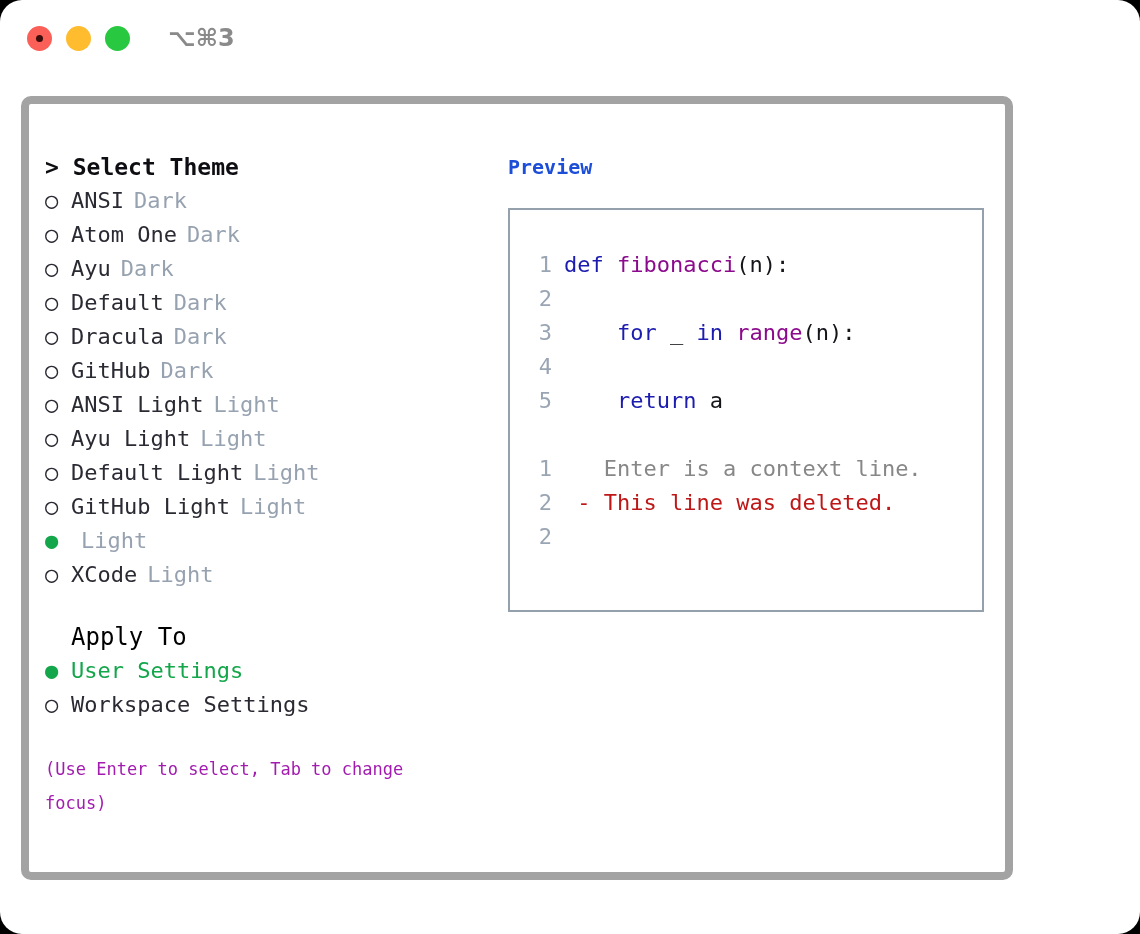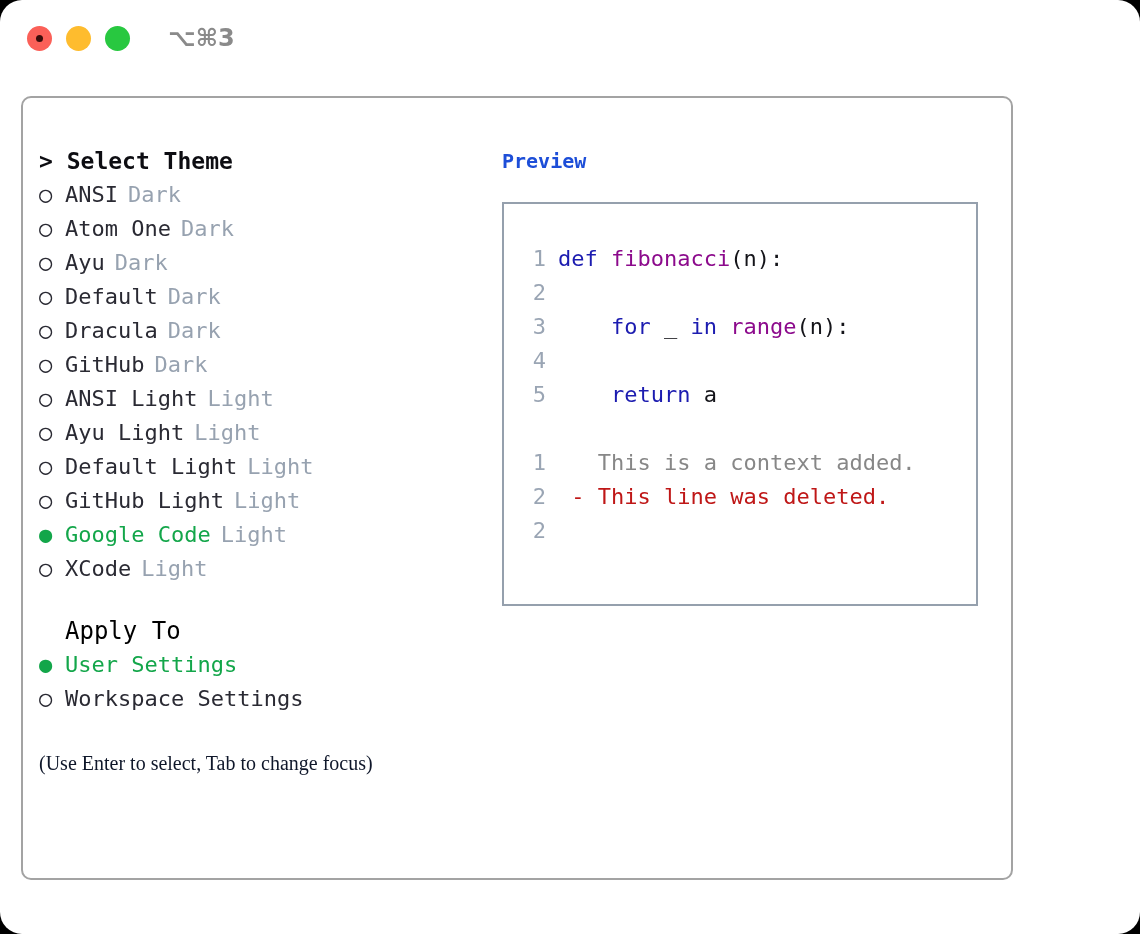--- a/index.html
+++ b/index.html
@@ -73,21 +73,21 @@
   }
 
   
   .panel {
     position: absolute;
     left: 21px;
     top: 96px;
     width: 992px;
     height: 784px;
     box-sizing: border-box;
-    border: 2px solid #a3a3a3;
+    border: 8px solid #a3a3a3;
     border-radius: 10px;
     background: #ffffff;
   }
 
   .columns {
     position: absolute;
     left: 0; top: 0;
     width: 100%; height: 100%;
   }
 
@@ -140,25 +140,24 @@
     color: #000000;
     line-height: 34px;
     padding-left: 26px;
     white-space: pre;
   }
 
   .spacer-block { height: 28px; }
 
   .hint {
     margin-top: 30px;
-    font-size: 20px;
-    line-height: 34px;
-    color: #0f172a;
+    font-size: 17px;
+    line-height: 34px;
+    color: #a21caf;
     width: 410px;
-    font-family: Liberation Serif, serif;
   }
 
   
   .preview-title {
     font-size: 20px;
     font-weight: 700;
     color: #1d4ed8;
     line-height: 34px;
     white-space: pre;
   }
@@ -230,21 +229,21 @@
             <div class="opt-row"><span class="opt-marker">○</span><span class="opt-label">ANSI</span><span class="opt-tag">Dark</span></div>
             <div class="opt-row"><span class="opt-marker">○</span><span class="opt-label">Atom One</span><span class="opt-tag">Dark</span></div>
             <div class="opt-row"><span class="opt-marker">○</span><span class="opt-label">Ayu</span><span class="opt-tag">Dark</span></div>
             <div class="opt-row"><span class="opt-marker">○</span><span class="opt-label">Default</span><span class="opt-tag">Dark</span></div>
             <div class="opt-row"><span class="opt-marker">○</span><span class="opt-label">Dracula</span><span class="opt-tag">Dark</span></div>
             <div class="opt-row"><span class="opt-marker">○</span><span class="opt-label">GitHub</span><span class="opt-tag">Dark</span></div>
             <div class="opt-row"><span class="opt-marker">○</span><span class="opt-label">ANSI Light</span><span class="opt-tag">Light</span></div>
             <div class="opt-row"><span class="opt-marker">○</span><span class="opt-label">Ayu Light</span><span class="opt-tag">Light</span></div>
             <div class="opt-row"><span class="opt-marker">○</span><span class="opt-label">Default Light</span><span class="opt-tag">Light</span></div>
             <div class="opt-row"><span class="opt-marker">○</span><span class="opt-label">GitHub Light</span><span class="opt-tag">Light</span></div>
-            <div class="opt-row selected"><span class="opt-marker">●</span><span class="opt-label">Google Code</span><span class="opt-tag">Light</span></div>
+            <div class="opt-row selected"><span class="opt-marker">●</span><span class="opt-tag">Light</span></div>
             <div class="opt-row"><span class="opt-marker">○</span><span class="opt-label">XCode</span><span class="opt-tag">Light</span></div>
           </div>
 
         <div class="spacer-block"></div>
 
         <div class="group-heading">Apply To</div>
         <div id="apply-list">
             <div class="opt-row selected"><span class="opt-marker">●</span><span class="opt-label">User Settings</span></div>
             <div class="opt-row"><span class="opt-marker">○</span><span class="opt-label">Workspace Settings</span></div>
           </div>
@@ -258,21 +257,21 @@
           <div class="code-area">
             <div id="code-lines">
                 <div class="code-line"><span class="ln">1</span><span class="code-text"><span class="tok-kw">def </span><span class="tok-fn">fibonacci</span><span class="tok-plain">(n):</span></span></div>
                 <div class="code-line"><span class="ln">2</span></div>
                 <div class="code-line"><span class="ln">3</span><span class="code-text"><span class="tok-plain">    </span><span class="tok-kw">for</span><span class="tok-plain"> _ </span><span class="tok-kw">in</span><span class="tok-plain"> </span><span class="tok-fn">range</span><span class="tok-plain">(n):</span></span></div>
                 <div class="code-line"><span class="ln">4</span></div>
                 <div class="code-line"><span class="ln">5</span><span class="code-text"><span class="tok-plain">    </span><span class="tok-kw">return</span><span class="tok-plain"> a</span></span></div>
               </div>
             <div class="gap-line"></div>
             <div id="diff-lines">
-                <div class="code-line"><span class="ln">1</span><span class="code-text diff-ctx">   This is a context added.</span></div>
+                <div class="code-line"><span class="ln">1</span><span class="code-text diff-ctx">   Enter is a context line.</span></div>
                 <div class="code-line"><span class="ln">2</span><span class="code-text diff-del"> - This line was deleted.</span></div>
                 <div class="code-line"><span class="ln">2</span></div>
               </div>
           </div>
         </div>
       </div>
 
     </div>
   </div>
 </div>

